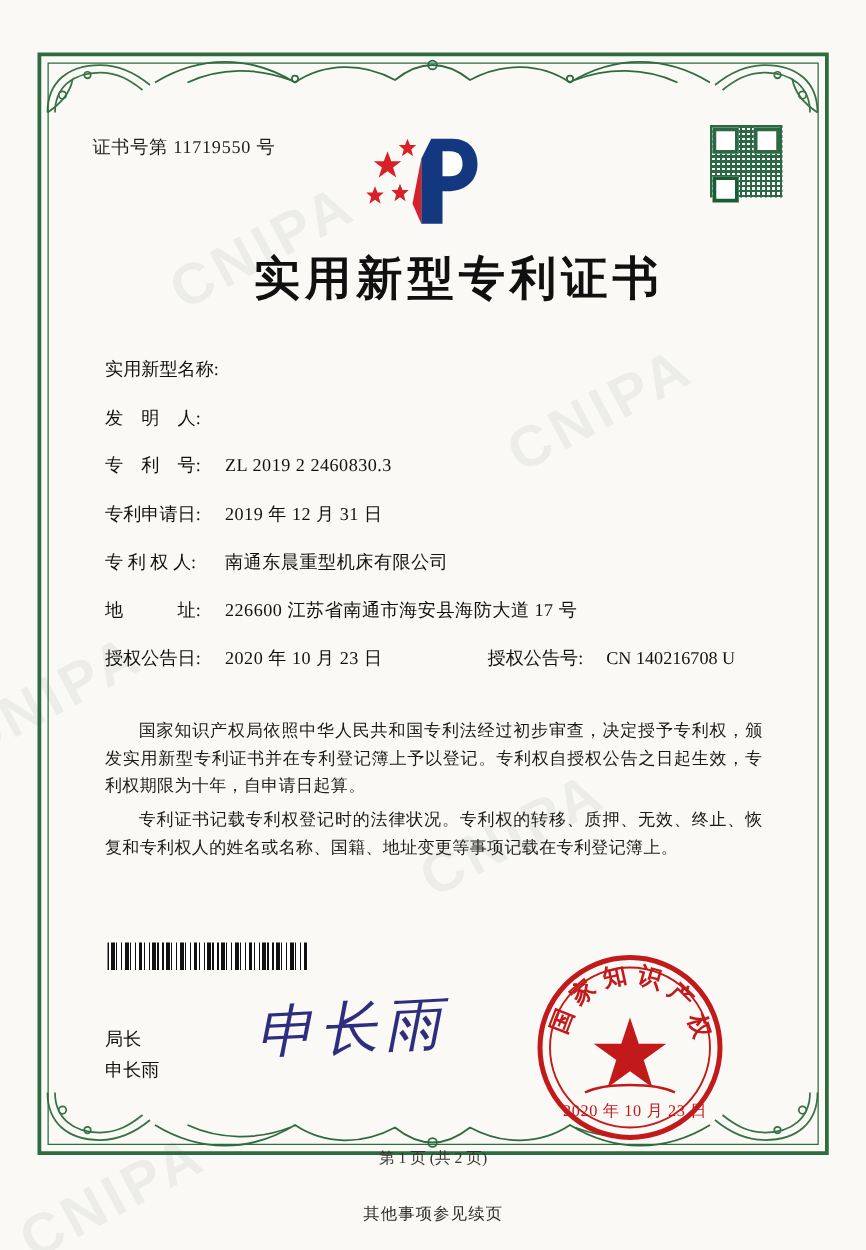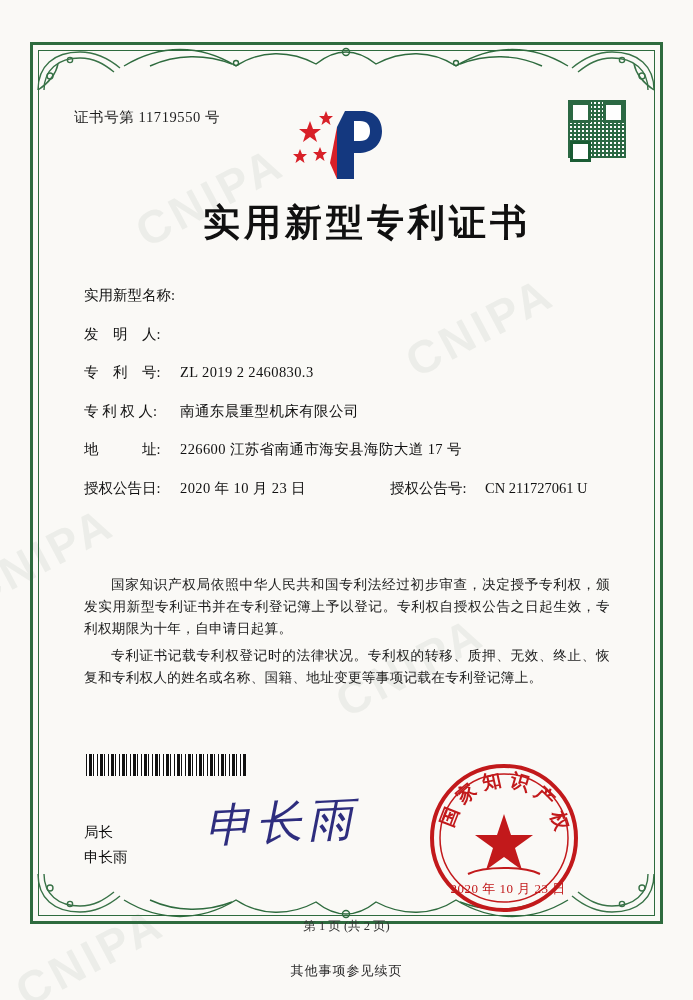--- a/index.html
+++ b/index.html
@@ -340,32 +340,36 @@
       <span class="field-label">实用新型名称:</span>
     </div>
     <div class="field-row">
       <span class="field-label">发　明　人:</span>
     </div>
     <div class="field-row">
       <span class="field-label">专　利　号:</span>
       <span class="field-value">ZL 2019 2 2460830.3</span>
     </div>
     <div class="field-row">
+      <span class="field-label">专利申请日:</span>
+      <span class="field-value">2019 年 12 月 31 日</span>
+    </div>
+    <div class="field-row">
       <span class="field-label">专 利 权 人:</span>
       <span class="field-value">南通东晨重型机床有限公司</span>
     </div>
     <div class="field-row">
       <span class="field-label">地　　　址:</span>
       <span class="field-value">226600 江苏省南通市海安县海防大道 17 号</span>
     </div>
     <div class="field-row double">
       <span class="field-label">授权公告日:</span>
       <span class="field-value">2020 年 10 月 23 日</span>
       <span class="field-label2">授权公告号:</span>
-      <span class="field-value2">CN 211727061 U</span>
+      <span class="field-value2">CN 140216708 U</span>
     </div>
   </div>
 
   <div class="para para1">国家知识产权局依照中华人民共和国专利法经过初步审查，决定授予专利权，颁发实用新型专利证书并在专利登记簿上予以登记。专利权自授权公告之日起生效，专利权期限为十年，自申请日起算。</div>
   <div class="para para2">专利证书记载专利权登记时的法律状况。专利权的转移、质押、无效、终止、恢复和专利权人的姓名或名称、国籍、地址变更等事项记载在专利登记簿上。</div>
 
   <div class="barcode"></div>
 
   <div class="sign-label">
     <div>局长</div>

